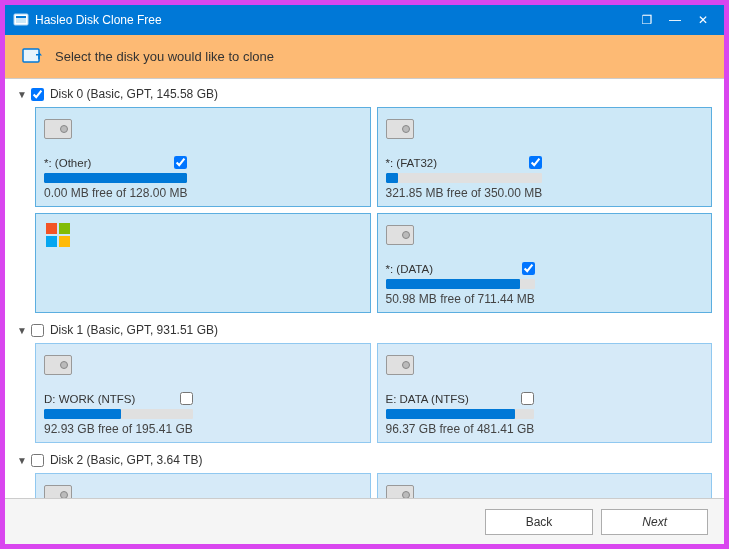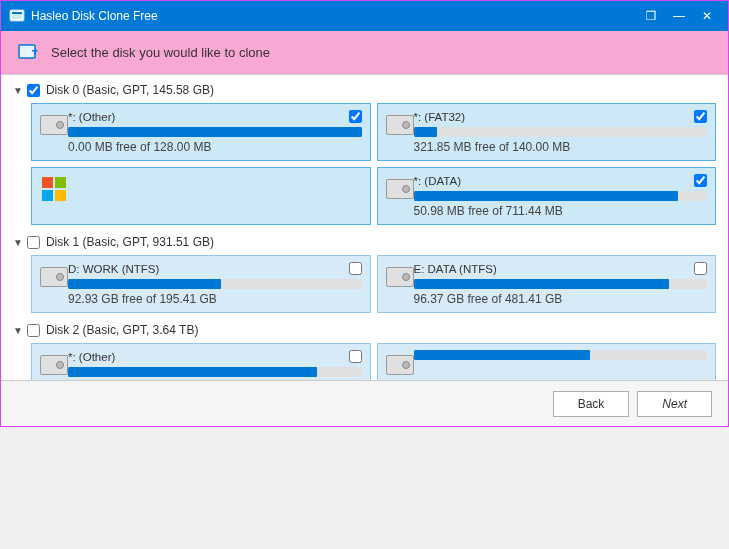--- a/index.html
+++ b/index.html
@@ -7,22 +7,22 @@
       font-family: 'Segoe UI', Arial, sans-serif;
       font-size: 12px;
       background: #f0f0f0;
       width: 729px;
       height: 549px;
       overflow: hidden;
     }
 
     .window {
       width: 729px;
-      height: 427px;
-      border: 1px solid #d946ef;
+      height: 549px;
+      border: 5px solid #d946ef;
       display: flex;
       flex-direction: column;
       background: #fff;
     }
 
     .title-bar {
       background: #0078d7;
       color: #fff;
       display: flex;
       align-items: center;
@@ -58,21 +58,21 @@
       border: none;
       color: #fff;
       cursor: pointer;
       font-size: 12px;
       display: flex;
       align-items: center;
       justify-content: center;
     }
 
     .header {
-      background: #f9a8d4;
+      background: #fdba74;
       border-bottom: 1px solid #ccc;
       padding: 8px 16px;
       display: flex;
       align-items: center;
       flex-shrink: 0;
       height: 44px;
     }
 
     .header-icon {
       width: 24px;
@@ -144,21 +144,22 @@
       gap: 6px;
       margin-left: 18px;
     }
 
     .partition-card {
       border: 1px solid #90c8f0;
       background: #d6eaf8;
       padding: 6px 8px;
       display: flex;
       align-items: flex-start;
-      gap: 0;
+      gap: 16px;
+      flex-direction: column;
     }
 
     .partition-card.checked {
       background: #cde8f7;
       border-color: #5baee0;
     }
 
     .partition-icon {
       width: 28px;
       height: 22px;
@@ -257,21 +258,21 @@
       display: flex;
       justify-content: flex-end;
       gap: 8px;
       background: #f5f5f5;
       flex-shrink: 0;
       height: 46px;
       align-items: center;
     }
 
     .btn {
-      padding: 4px 24px;
+      padding: 4px 40px;
       font-size: 12px;
       border: 1px solid #adadad;
       background: #fff;
       cursor: pointer;
       color: #333;
       min-width: 70px;
       height: 26px;
     }
 
     .btn.primary {
@@ -339,21 +340,21 @@
               <div class="hdd-icon"></div>
             </div>
             <div class="partition-info">
               <div class="partition-name-row">
                 <span class="partition-name">*: (FAT32)</span>
                 <input type="checkbox" class="part-checkbox" checked="" style="">
               </div>
               <div class="progress-bar-bg">
                 <div class="progress-bar-fill" style="width: 8%;"></div>
               </div>
-              <div class="partition-size">321.85 MB free of 140.00 MB</div>
+              <div class="partition-size">321.85 MB free of 350.00 MB</div>
             </div>
           </div>
           <div class="partition-card checked">
             <div class="partition-icon">
               <div class="win-icon">
                 <span></span>
                 <span></span>
                 <span></span>
                 <span></span>
               </div>

